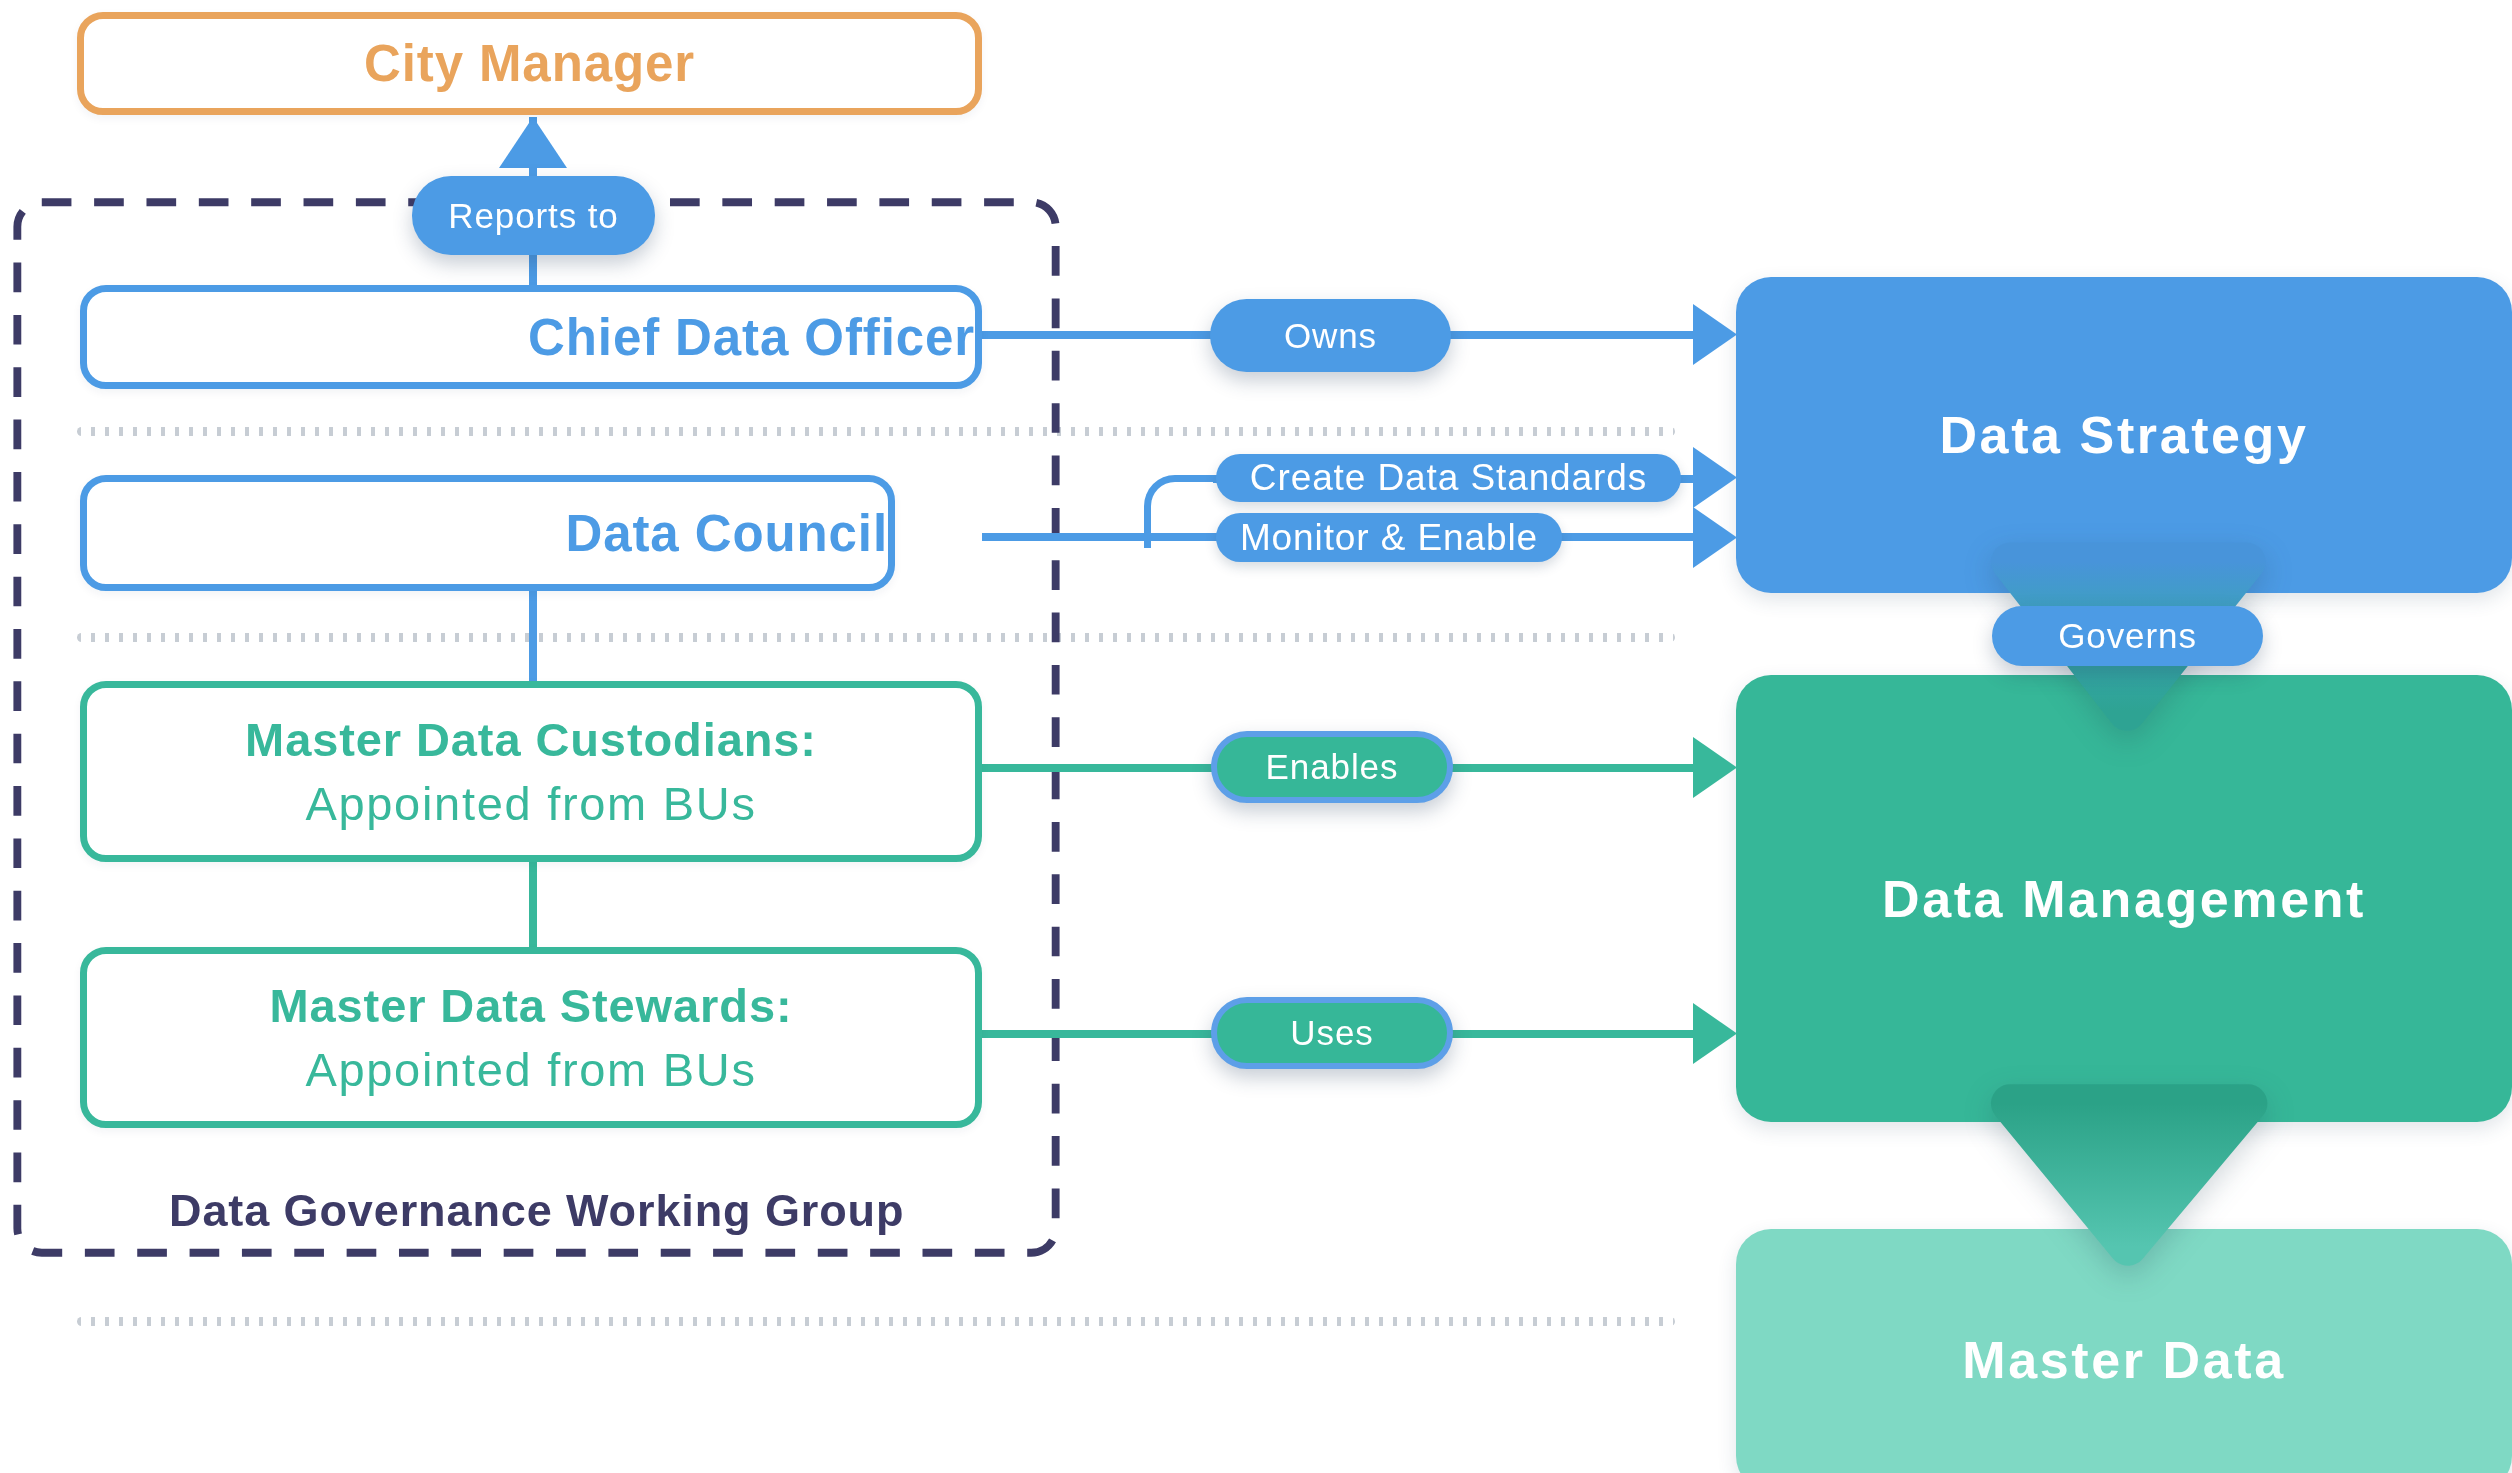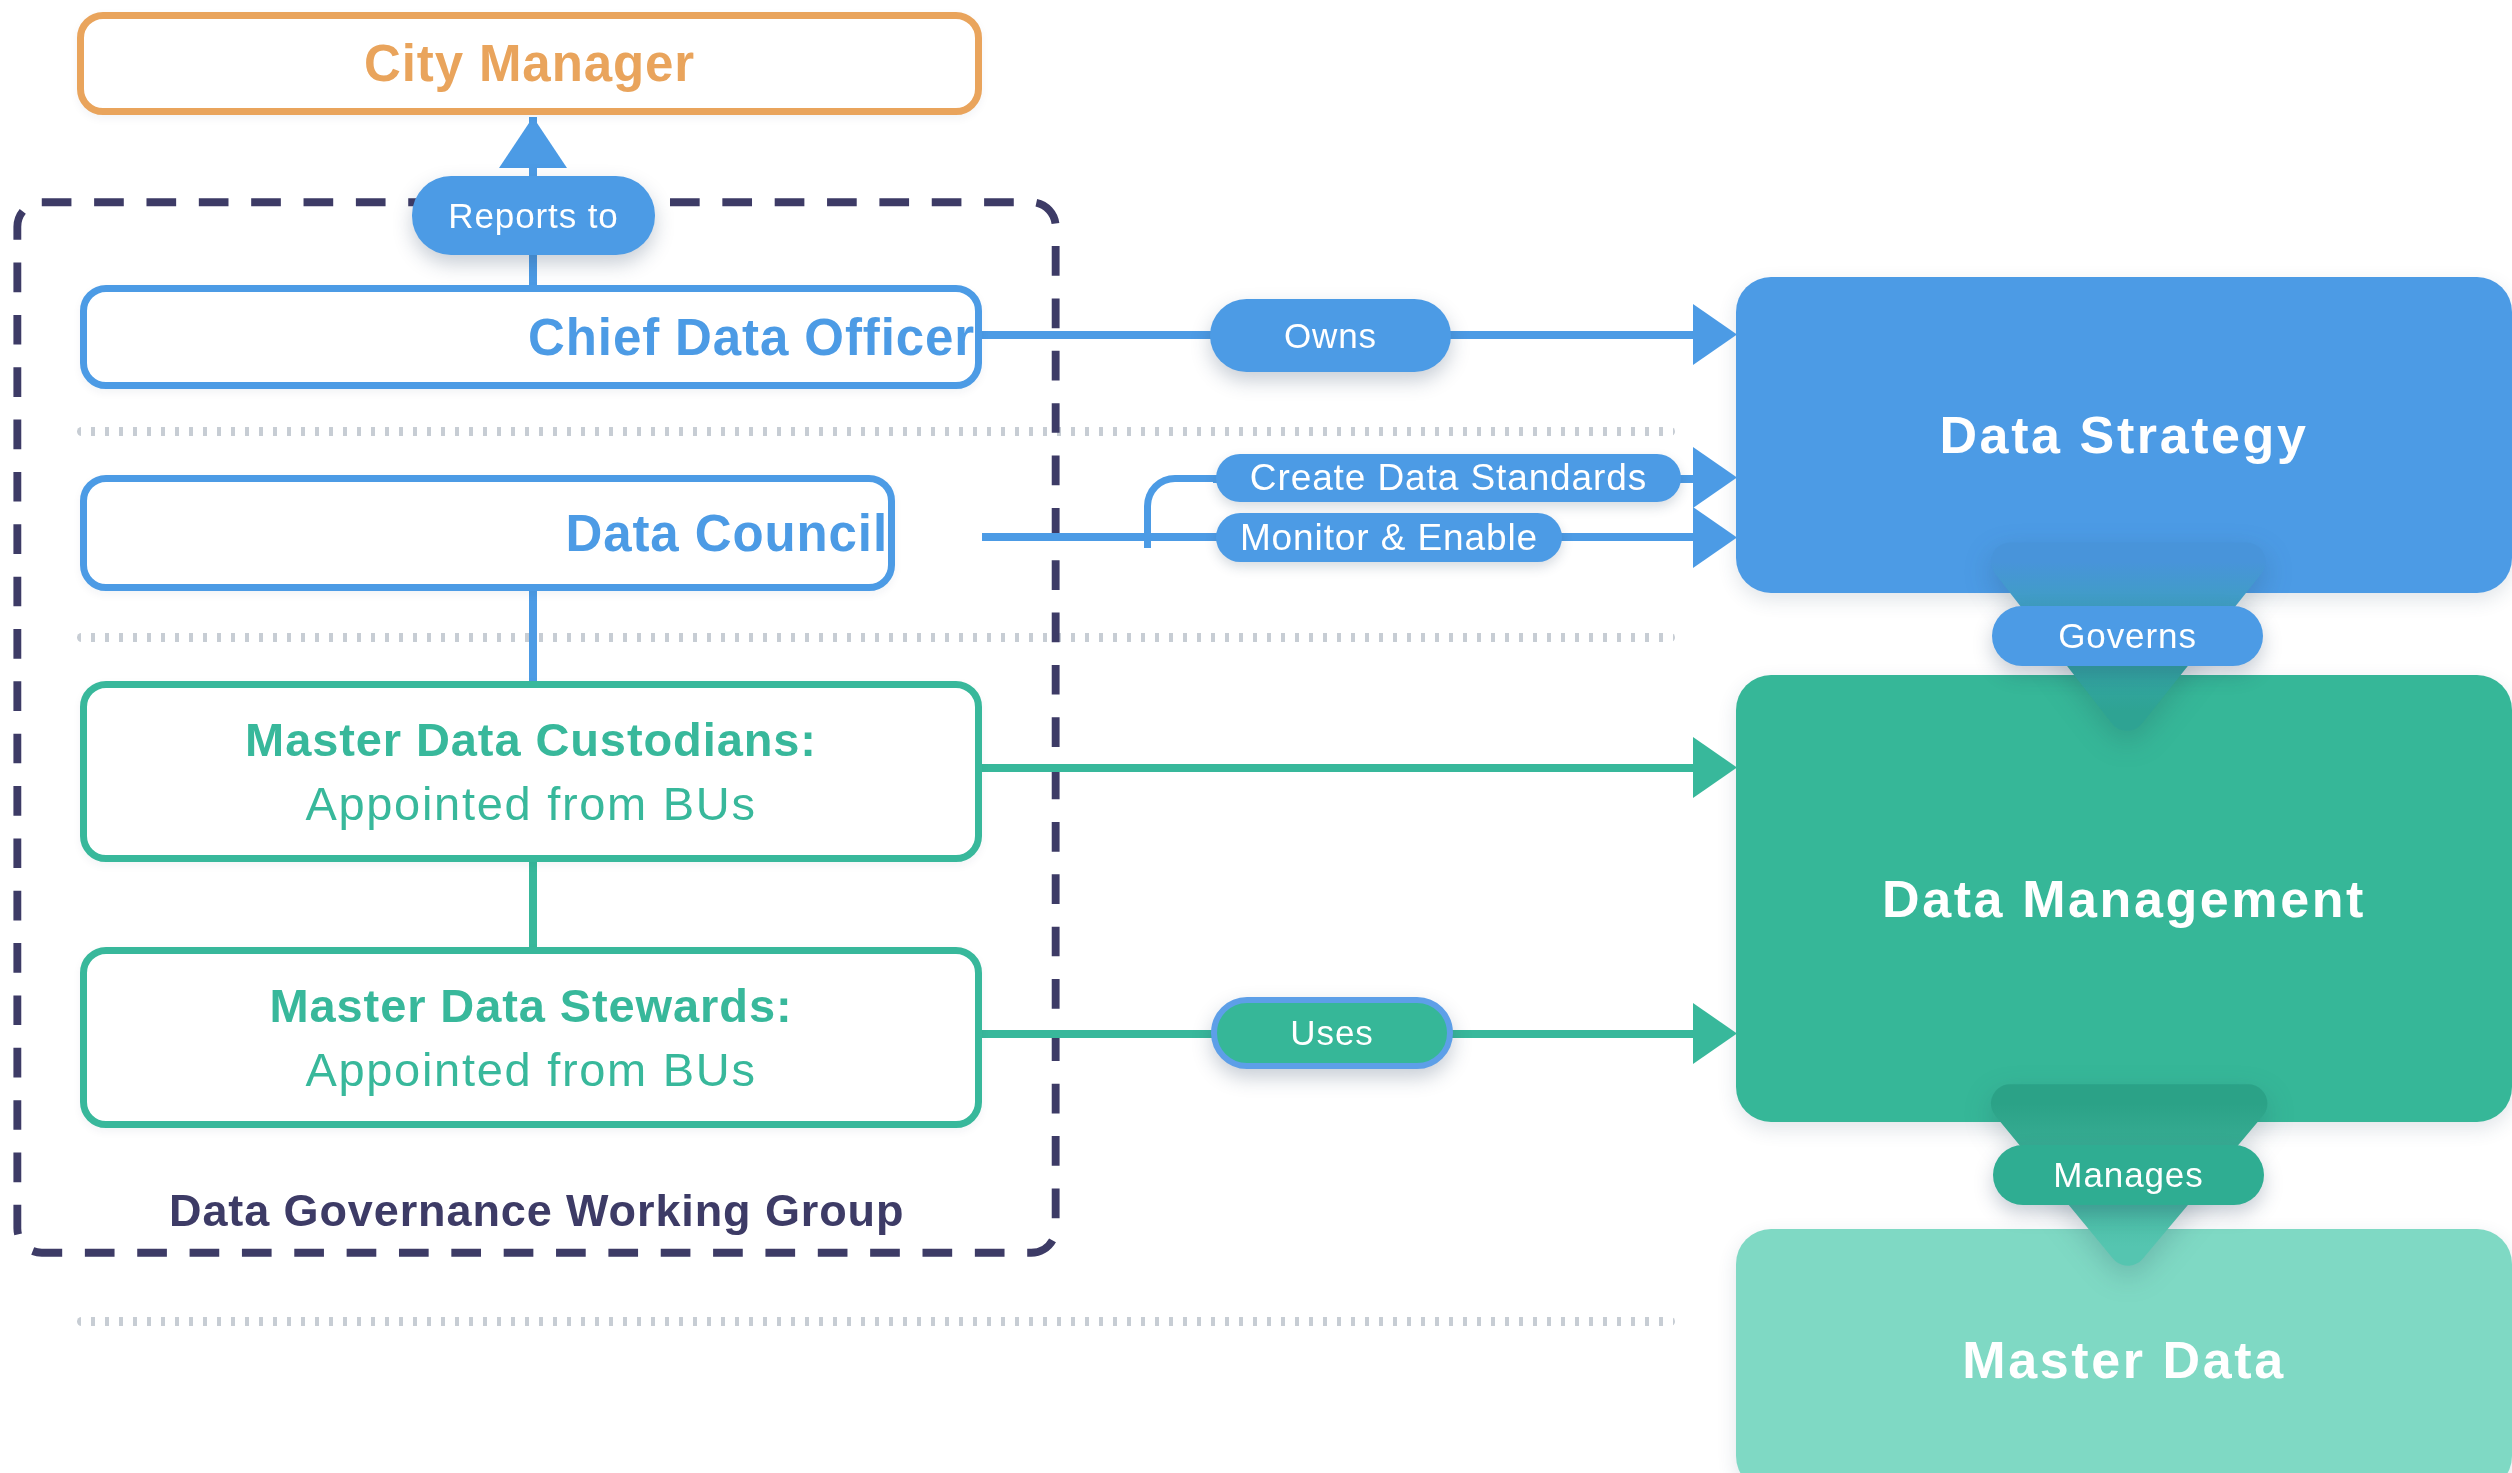--- a/index.html
+++ b/index.html
@@ -148,24 +148,24 @@
   </div>
   <div class="pill" style="left:1210px;top:299px;width:241px;height:73px;border-radius:37px;background:var(--blue,#4C9BE5);">
     <span>Owns</span>
   </div>
   <div class="pill small" style="left:1216px;top:454px;width:465px;height:48px;border-radius:24.4px;background:var(--blue,#4C9BE5);">
     <span>Create Data Standards</span>
   </div>
   <div class="pill small" style="left:1216px;top:513px;width:346px;height:49px;border-radius:24.4px;background:var(--blue,#4C9BE5);">
     <span>Monitor &amp; Enable</span>
   </div>
+  <div class="pill outlined" style="left:1211px;top:731px;width:242px;height:72px;border-radius:37px;background:var(--teal-fill,#36B798);">
+    <span>Enables</span>
+  </div>
   <div class="pill outlined" style="left:1211px;top:997px;width:242px;height:72px;border-radius:37px;background:var(--teal-fill,#36B798);">
     <span>Uses</span>
   </div>
   <div class="pill" style="left:1992px;top:606px;width:271px;height:60px;border-radius:30.5px;background:var(--blue,#4C9BE5);">
     <span>Governs</span>
   </div>
-  <div class="pill" style="left:1993px;top:1145px;width:271px;height:60px;border-radius:30.5px;background:var(--manages-fill,#2FAD92);">
-    <span>Manages</span>
-  </div>
 
 </div>
 
 
 </body></html>

